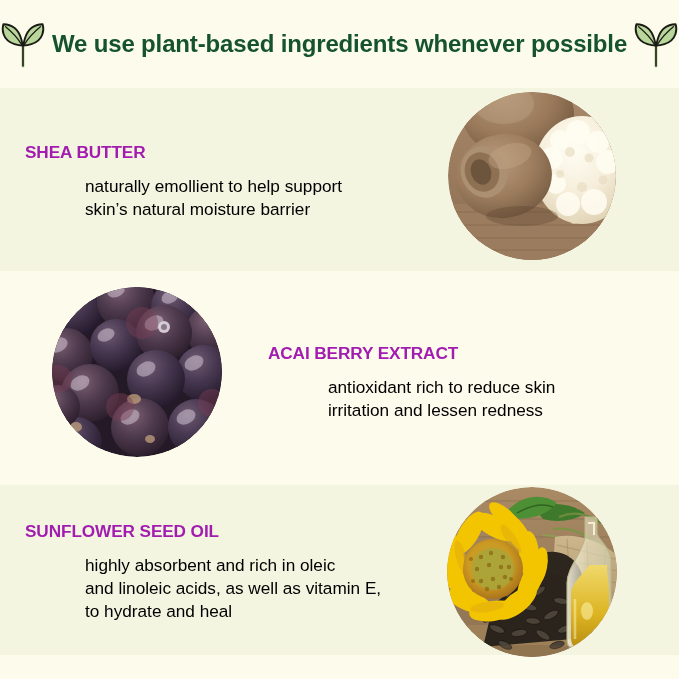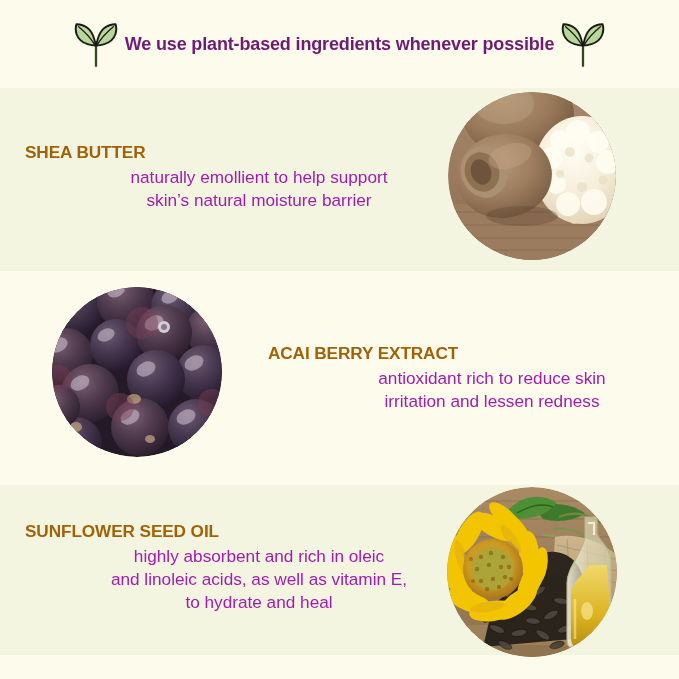--- a/index.html
+++ b/index.html
@@ -28,23 +28,23 @@
     left: 0;
     top: 0;
     width: 679px;
     height: 88px;
     display: flex;
     align-items: center;
     justify-content: center;
     gap: 6px;
   }
   .header-title {
-    font-size: 18px;
+    font-size: 24px;
     font-weight: bold;
-    color: #701a75;
+    color: #14532d;
     letter-spacing: -0.15px;
     white-space: nowrap;
     line-height: 1;
   }
   .sprout-icon {
     display: block;
     width: 46px;
     height: 48px;
     flex: 0 0 auto;
   }
@@ -60,35 +60,34 @@
   .band-2 { top: 271px; height: 214px; background: #fdfbeb; }
   .band-3 { top: 485px; height: 170px; }
 
   
   .entry-text {
     position: absolute;
   }
   .entry-title {
     font-size: 17.2px;
     font-weight: bold;
-    color: #a16207;
+    color: #a21caf;
     letter-spacing: -0.1px;
     line-height: 1.2;
     margin: 0 0 3px 0;
     white-space: nowrap;
   }
   .entry-desc {
     font-size: 17.2px;
     font-weight: normal;
-    color: #a21caf;
+    color: #000000;
     line-height: 1.36;
-    margin: 0;
+    margin: 12px;
     padding-left: 48px;
     white-space: pre-line;
-    text-align: center;
   }
 
   .text-shea      { left: 25px;  top: 142px; width: 420px; }
   .text-acai      { left: 268px; top: 343px; width: 400px; }
   .text-sunflower { left: 25px;  top: 521px; width: 420px; }
 
   
   .photo {
     position: absolute;
     border-radius: 50%;

